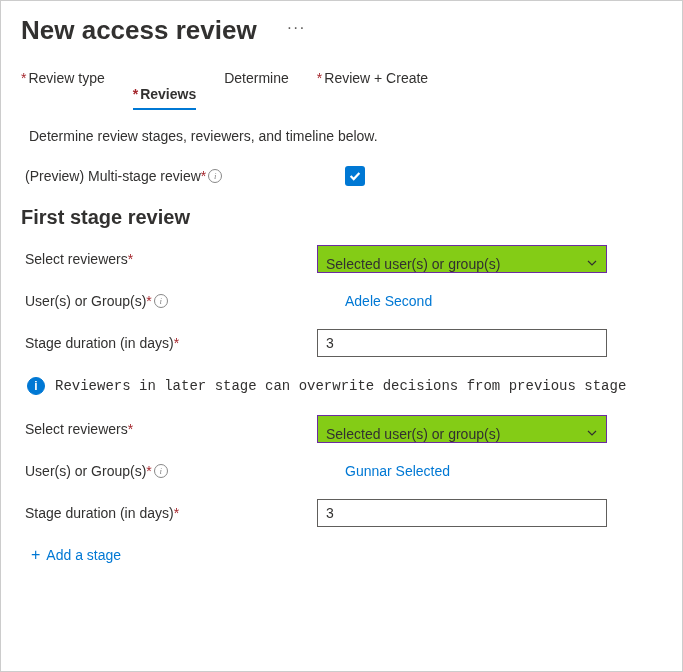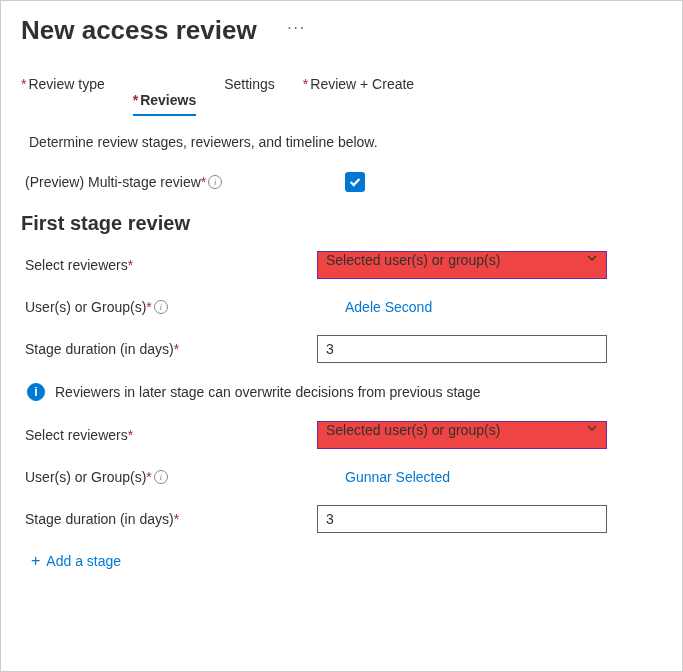--- a/index.html
+++ b/index.html
@@ -16,21 +16,21 @@
     height: 672px;
     border: 1px solid #ccc;
     padding: 14px 20px 10px 20px;
     position: relative;
     background: #fff;
   }
   .header-row {
     display: flex;
     align-items: flex-start;
     gap: 30px;
-    margin-bottom: 26px;
+    margin-bottom: 20px;
   }
   .page-title {
     font-size: 26px;
     font-weight: 600;
     color: #323130;
   }
   .ellipsis {
     font-size: 16px;
     color: #605e5c;
     letter-spacing: 1px;
@@ -124,25 +124,25 @@
     font-size: 20px;
     font-weight: 600;
     margin: 18px 0 16px 0;
     color: #323130;
   }
   .select-box {
     border: 1px solid #6b2ba2;
     height: 28px;
     width: 100%;
     display: flex;
-    align-items: flex-start;
+    align-items: flex-end;
     justify-content: space-between;
     padding: 0 8px;
     cursor: pointer;
-    background: #ef4444;
+    background: #84cc16;
   }
   .select-box .chev { font-size: 12px; }
   .text-input {
     border: 1px solid #605e5c;
     height: 28px;
     width: 100%;
     padding: 0 8px;
     font-family: inherit;
     font-size: 14px;
     color: #323130;
@@ -152,20 +152,21 @@
     cursor: pointer;
   }
   .info-banner {
     display: flex;
     align-items: center;
     gap: 10px;
     margin: 4px 0 20px 4px;
   }
   .info-banner .msg {
     color: #323130;
+    font-family: Liberation Mono, monospace;
   }
   .add-link {
     display: flex;
     align-items: center;
     gap: 6px;
     color: #0078d4;
     cursor: pointer;
     margin-left: 10px;
     margin-top: 8px;
   }
@@ -185,21 +186,21 @@
   </div>
 
   <div class="tab-strip">
     <div class="tab">
       <span class="req-star">*</span><span>Review type</span>
     </div>
     <div class="tab active">
       <span class="req-star">*</span><span>Reviews</span>
     </div>
     <div class="tab">
-      <span>Settings</span>
+      <span>Determine</span>
     </div>
     <div class="tab">
       <span class="req-star">*</span><span>Review + Create</span>
     </div>
   </div>
 
   <div class="desc">Determine review stages, reviewers, and timeline below.</div>
 
   <div class="form-row">
     <div class="label-col">

